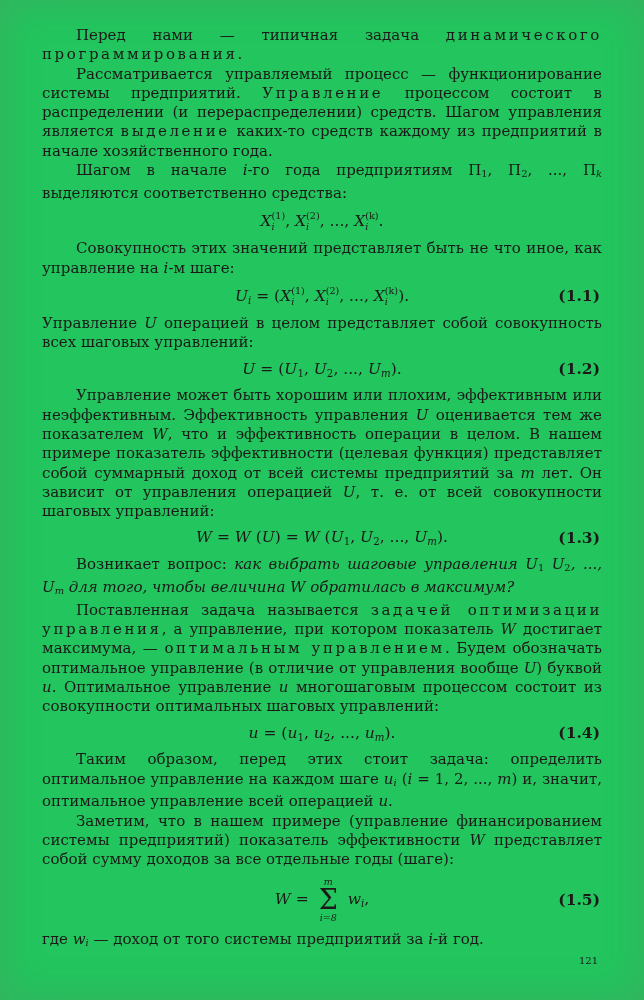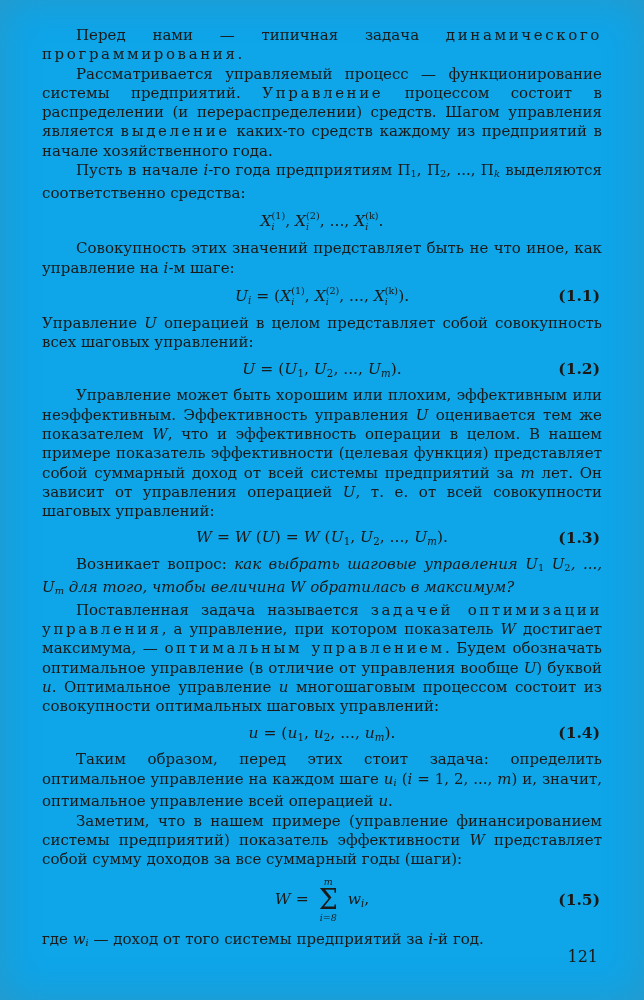--- a/index.html
+++ b/index.html
@@ -4,21 +4,21 @@
 <style>
   * { margin: 0; padding: 0; box-sizing: border-box; }
   html, body { width: 644px; }
   body {
     background: #dcdad3;
     font-family: "DejaVu Serif", "Liberation Serif", serif;
   }
   .page {
     width: 644px;
     height: 1000px;
-    background: #0ea5e9;
+    background: #22c55e;
     box-shadow: inset 0 0 40px rgba(120,115,100,0.25);
     position: relative;
     overflow: hidden;
     padding: 26px 42px 0 42px;
     color: #1b1a18;
   }
   .content { width: 100%; }
   .para {
     font-size: 15px;
     line-height: 19.3px;
@@ -62,32 +62,32 @@
     line-height: 1;
     vertical-align: middle;
     margin: 0 5px;
   }
   .bigsum .limit { font-size: 9.5px; font-style: italic; line-height: 1.1; }
   .bigsum .sigma { font-size: 27px; line-height: 0.95; font-style: normal; }
   .page-number {
     position: absolute;
     right: 46px;
     bottom: 34px;
-    font-size: 16px;
+    font-size: 10px;
     color: #1b1a18;
   }
 </style>
 </head>
 <body>
 
 <div class="page">
   <div class="content">
       <p class="para ind"><span>Перед нами — типичная задача </span><span class="sp">динамического программирования</span><span>.</span></p>
       <p class="para ind"><span>Рассматривается управляемый процесс — функционирование системы предприятий. </span><span class="sp">Управление</span><span> процессом состоит в распределении (и перераспределении) средств. Шагом управления является </span><span class="sp">выделение</span><span> каких-то средств каждому из предприятий в начале хозяйственного года.</span></p>
-      <p class="para ind"><span>Пусть в начале </span><span class="var">i</span><span>-го года предприятиям П</span><span class="sub">1</span><span>, П</span><span class="sub">2</span><span>, ..., П</span><span class="vsub">k</span><span> выделяются соответственно средства:</span></p>
+      <p class="para ind"><span>Шагом в начале </span><span class="var">i</span><span>-го года предприятиям П</span><span class="sub">1</span><span>, П</span><span class="sub">2</span><span>, ..., П</span><span class="vsub">k</span><span> выделяются соответственно средства:</span></p>
       <div class="formula"><span class="fbody"><span class="msub-wrap">
             <span class="var">X</span>
             <span class="supsub">
               <span class="ss-sup">(1)</span>
               <span class="ss-sub">i</span>
             </span>
           </span><span>,  </span><span class="msub-wrap">
             <span class="var">X</span>
             <span class="supsub">
               <span class="ss-sup">(2)</span>
@@ -121,21 +121,21 @@
             </span>
           </span><span>).</span></span><span class="eqno">(1.1)</span></div>
       <p class="para"><span>Управление </span><span class="var">U</span><span> операцией в целом представляет собой совокупность всех шаговых управлений:</span></p>
       <div class="formula"><span class="fbody"><span class="var">U</span><span> = (</span><span class="var">U</span><span class="sub">1</span><span>, </span><span class="var">U</span><span class="sub">2</span><span>, ..., </span><span class="var">U</span><span class="vsub">m</span><span>).</span></span><span class="eqno">(1.2)</span></div>
       <p class="para ind"><span>Управление может быть хорошим или плохим, эффективным или неэффективным. Эффективность управления </span><span class="var">U</span><span> оценивается тем же показателем </span><span class="var">W</span><span>, что и эффективность операции в целом. В нашем примере показатель эффективности (целевая функция) представляет собой суммарный доход от всей системы предприятий за </span><span class="var">m</span><span> лет. Он зависит от управления операцией </span><span class="var">U</span><span>, т. е. от всей совокупности шаговых управлений:</span></p>
       <div class="formula"><span class="fbody"><span class="var">W</span><span> = </span><span class="var">W</span><span> (</span><span class="var">U</span><span>) = </span><span class="var">W</span><span> (</span><span class="var">U</span><span class="sub">1</span><span>, </span><span class="var">U</span><span class="sub">2</span><span>, ..., </span><span class="var">U</span><span class="vsub">m</span><span>).</span></span><span class="eqno">(1.3)</span></div>
       <p class="para ind"><span>Возникает вопрос: </span><span class="it">как выбрать шаговые управления </span><span class="var">U</span><span class="sub">1</span><span> </span><span class="var">U</span><span class="sub">2</span><span class="it">, ..., </span><span class="var">U</span><span class="vsub">m</span><span class="it"> для того, чтобы величина </span><span class="var">W</span><span class="it"> обратилась в максимум?</span></p>
       <p class="para ind"><span>Поставленная задача называется </span><span class="sp">задачей оптимизации управления</span><span>, а управление, при котором показатель </span><span class="var">W</span><span> достигает максимума, — </span><span class="sp">оптимальным управлением</span><span>. Будем обозначать оптимальное управление (в отличие от управления вообще </span><span class="var">U</span><span>) буквой </span><span class="var">u</span><span>. Оптимальное управление </span><span class="var">u</span><span> многошаговым процессом состоит из совокупности оптимальных шаговых управлений:</span></p>
       <div class="formula"><span class="fbody"><span class="var">u</span><span> = (</span><span class="var">u</span><span class="sub">1</span><span>, </span><span class="var">u</span><span class="sub">2</span><span>, ..., </span><span class="var">u</span><span class="vsub">m</span><span>).</span></span><span class="eqno">(1.4)</span></div>
       <p class="para ind"><span>Таким образом, перед этих стоит задача: определить оптимальное управление на каждом шаге </span><span class="var">u</span><span class="vsub">i</span><span> (</span><span class="var">i</span><span> = 1, 2, ..., </span><span class="var">m</span><span>) и, значит, оптимальное управление всей операцией </span><span class="var">u</span><span>.</span></p>
-      <p class="para ind"><span>Заметим, что в нашем примере (управление финансированием системы предприятий) показатель эффективности </span><span class="var">W</span><span> представляет собой сумму доходов за все суммарный годы (шаги):</span></p>
+      <p class="para ind"><span>Заметим, что в нашем примере (управление финансированием системы предприятий) показатель эффективности </span><span class="var">W</span><span> представляет собой сумму доходов за все отдельные годы (шаге):</span></p>
       <div class="formula"><span class="fbody"><span class="var">W</span><span> = </span><span class="bigsum">
             <span class="limit">m</span>
             <span class="sigma">Σ</span>
             <span class="limit">i=8</span>
           </span><span> </span><span class="var">w</span><span class="vsub">i</span><span>,</span></span><span class="eqno">(1.5)</span></div>
       <p class="para"><span>где </span><span class="var">w</span><span class="vsub">i</span><span> — доход от того системы предприятий за </span><span class="var">i</span><span>-й год.</span></p>
     </div>
   <div class="page-number">121</div>
 </div>
 

